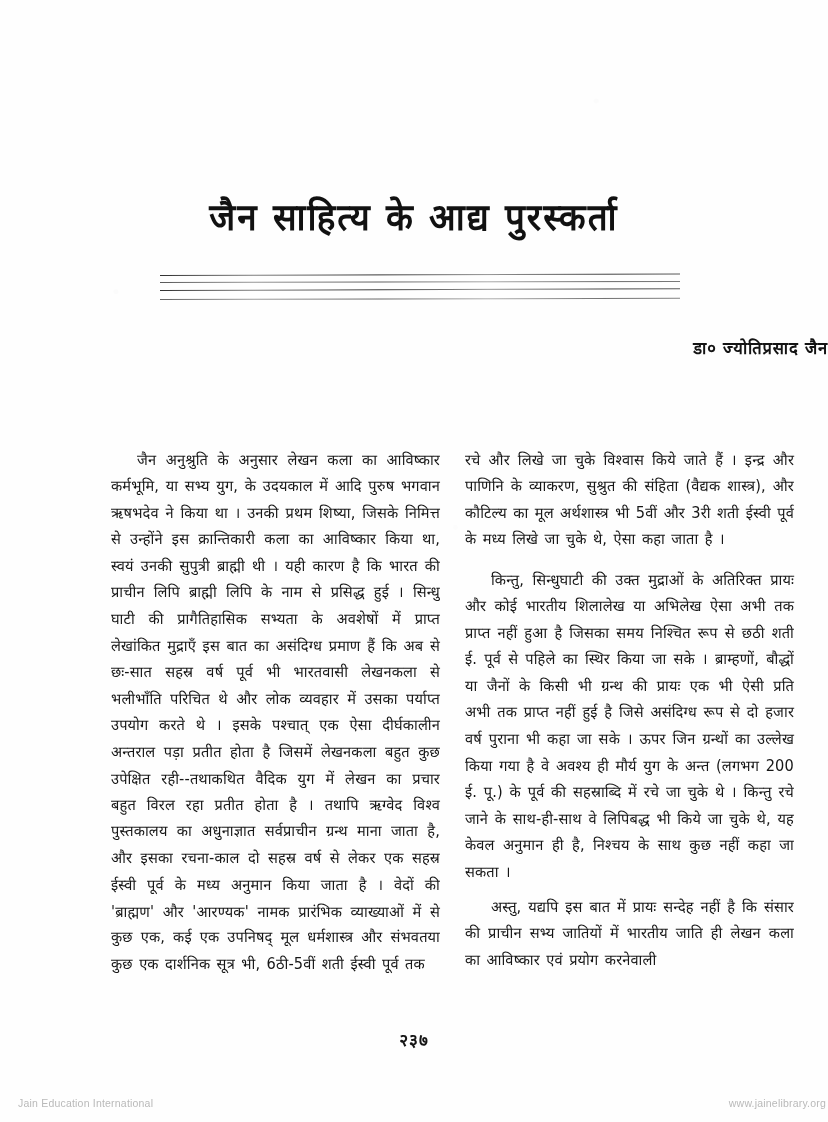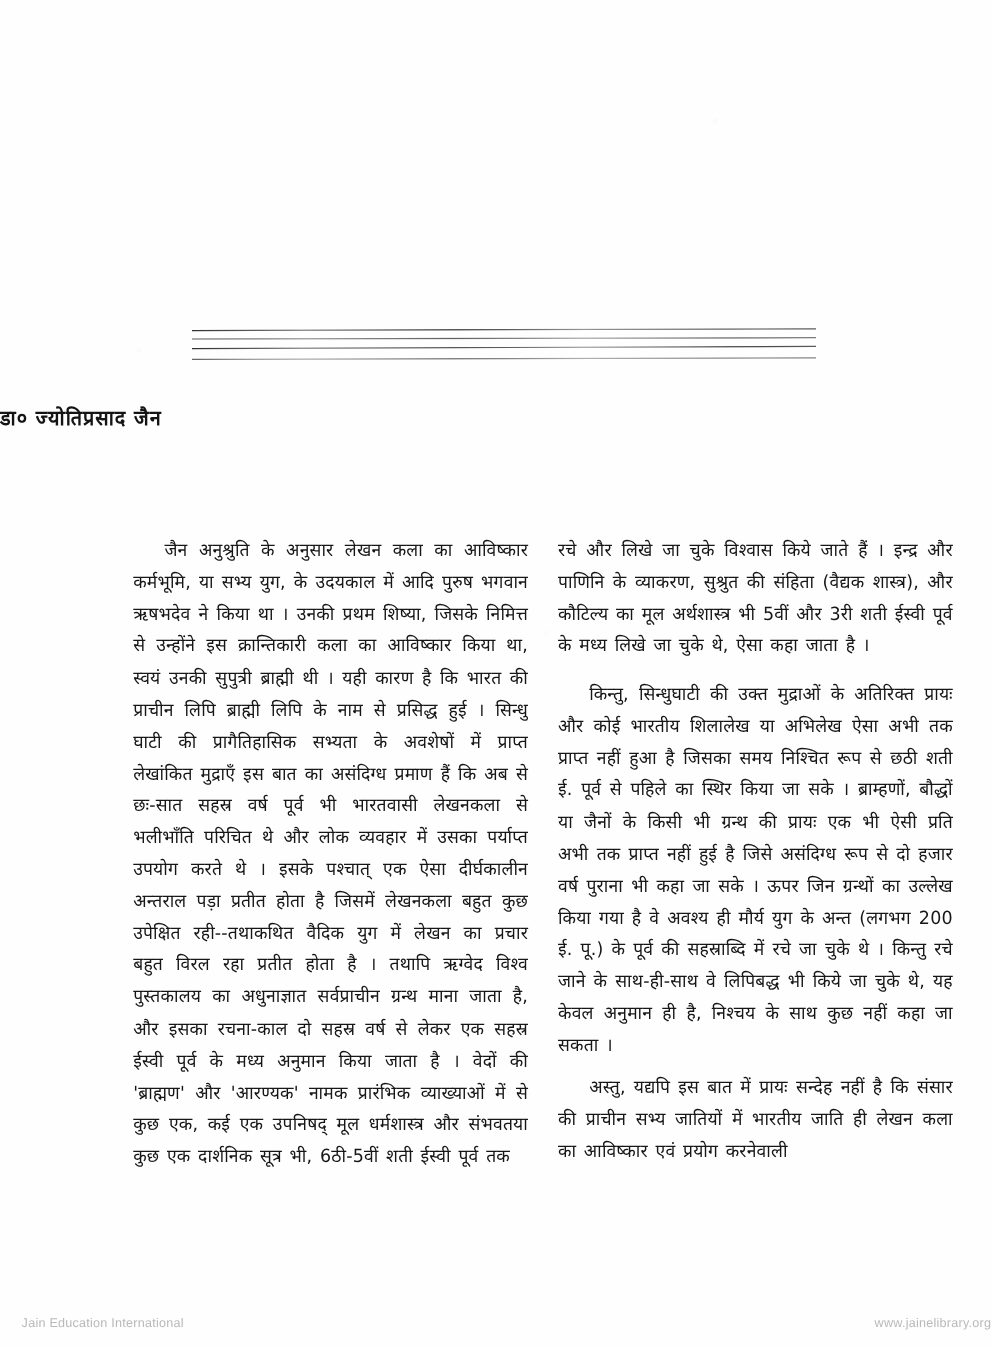--- a/index.html
+++ b/index.html
@@ -71,21 +71,21 @@
   .rules .r1 { top: 3px;  transform: rotate(-0.16deg); }
   .rules .r2 { top: 10px; transform: rotate(-0.12deg); opacity: 0.8; }
   .rules .r3 { top: 18px; transform: rotate(-0.20deg); }
   .rules .r4 { top: 27px; transform: rotate(-0.14deg); opacity: 0.75; }
 
   .byline {
     position: absolute;
     left: 0;
     right: 0;
     top: 336px;
-    text-align: left;
+    text-align: right;
     font-size: 16.5px;
     font-weight: 700;
     letter-spacing: 0.8px;
     color: #141414;
     transform: scaleY(1.04);
   }
 
   
   .columns {
     position: absolute;
@@ -145,20 +145,23 @@
   }
   .footer .f-left   { position: absolute; left: 18px; }
   .footer .f-center { position: absolute; left: 0; right: 0; text-align: center; }
   .footer .f-right  { position: absolute; right: 2px; }
 </style>
 </head>
 <body>
 
 <div class="page">
 
+  <div class="title-block">
+    <div class="doc-title">जैन साहित्य के आद्य पुरस्कर्ता</div>
+  </div>
 
   <div class="rules">
     <div class="rule r1"></div>
     <div class="rule r2"></div>
     <div class="rule r3"></div>
     <div class="rule r4"></div>
   </div>
 
   <div class="byline">डा० ज्योतिप्रसाद जैन</div>
 
@@ -169,19 +172,20 @@
     </div>
 
     <div class="col">
       <p>रचे और लिखे जा चुके विश्वास किये जाते हैं । इन्द्र और पाणिनि के व्याकरण, सुश्रुत की संहिता (वैद्यक शास्त्र), और कौटिल्य का मूल अर्थशास्त्र भी 5वीं और 3री शती ईस्वी पूर्व के मध्य लिखे जा चुके थे, ऐसा कहा जाता है ।</p>
       <p class="indent">किन्तु, सिन्धुघाटी की उक्त मुद्राओं के अतिरिक्त प्रायः और कोई भारतीय शिलालेख या अभिलेख ऐसा अभी तक प्राप्त नहीं हुआ है जिसका समय निश्चित रूप से छठी शती ई. पूर्व से पहिले का स्थिर किया जा सके । ब्राम्हणों, बौद्धों या जैनों के किसी भी ग्रन्थ की प्रायः एक भी ऐसी प्रति अभी तक प्राप्त नहीं हुई है जिसे असंदिग्ध रूप से दो हजार वर्ष पुराना भी कहा जा सके । ऊपर जिन ग्रन्थों का उल्लेख किया गया है वे अवश्य ही मौर्य युग के अन्त (लगभग 200 ई. पू.) के पूर्व की सहस्राब्दि में रचे जा चुके थे । किन्तु रचे जाने के साथ-ही-साथ वे लिपिबद्ध भी किये जा चुके थे, यह केवल अनुमान ही है, निश्चय के साथ कुछ नहीं कहा जा सकता ।</p>
       <p class="indent">अस्तु, यद्यपि इस बात में प्रायः सन्देह नहीं है कि संसार की प्राचीन सभ्य जातियों में भारतीय जाति ही लेखन कला का आविष्कार एवं प्रयोग करनेवाली</p>
     </div>
 
   </div>
 
+  <div class="folio">२३७</div>
 
   <div class="footer">
     <span class="f-left">Jain Education International</span>
     <span class="f-right">www.jainelibrary.org</span>
   </div>
 
 </div>
 
 </body></html>

